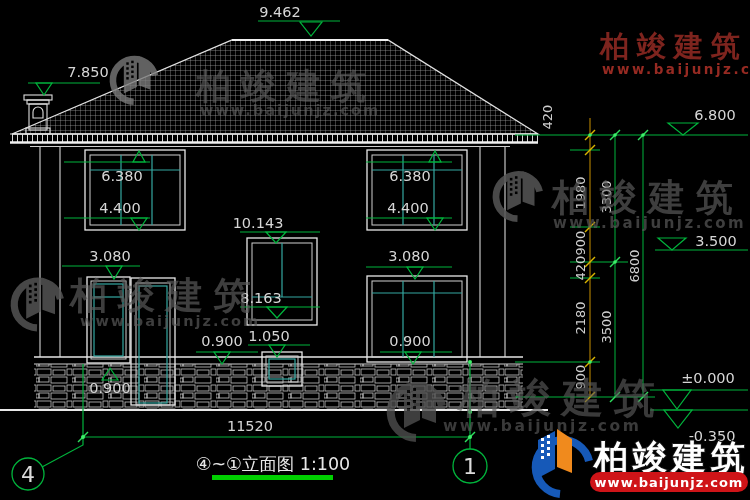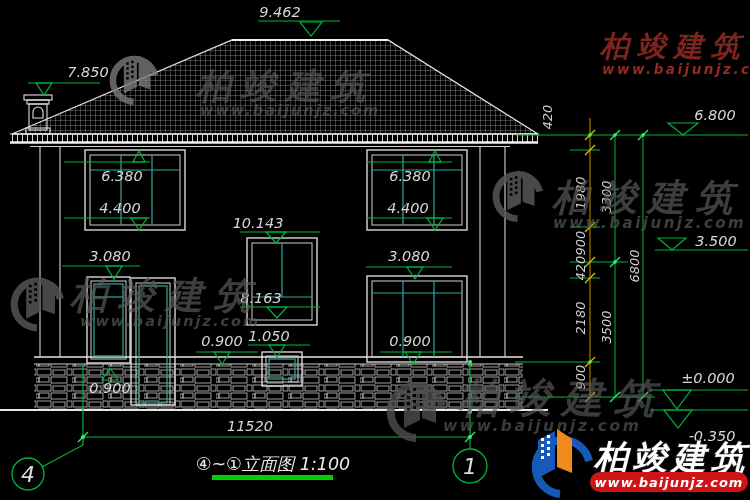--- a/index.html
+++ b/index.html
@@ -1,17 +1,17 @@
 <!DOCTYPE html>
 <html><head>
 <meta charset="utf-8">
 <style>
   html,body{margin:0;padding:0;background:#000;}
   #stage{position:relative;width:750px;height:500px;background:#000;overflow:hidden;
-         font-family:"Liberation Sans", sans-serif;font-style:italic;}
+         font-family:"Liberation Sans", sans-serif;}
   svg text{font-family:"DejaVu Sans","Liberation Sans",sans-serif;}
   .dimtxt{fill:#cfcfcf;font-size:13px;}
   .anntxt{fill:#d6d6d6;font-size:14.5px;}
   .lvltxt{fill:#d6d6d6;font-size:14.5px;}
   .wm{fill:#5c5c5c;opacity:.8;font-weight:bold;}
   .wmurl{fill:#5c5c5c;opacity:.8;font-weight:bold;}
 </style>
 </head>
 <body>
 

